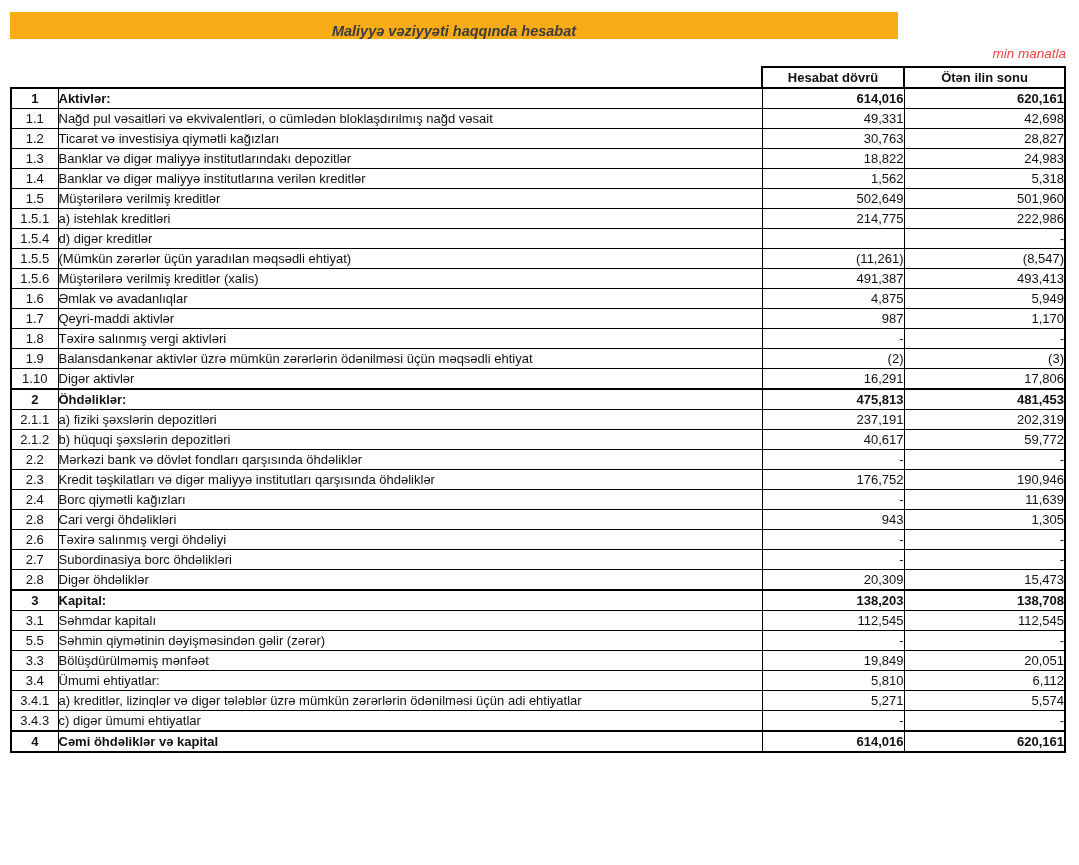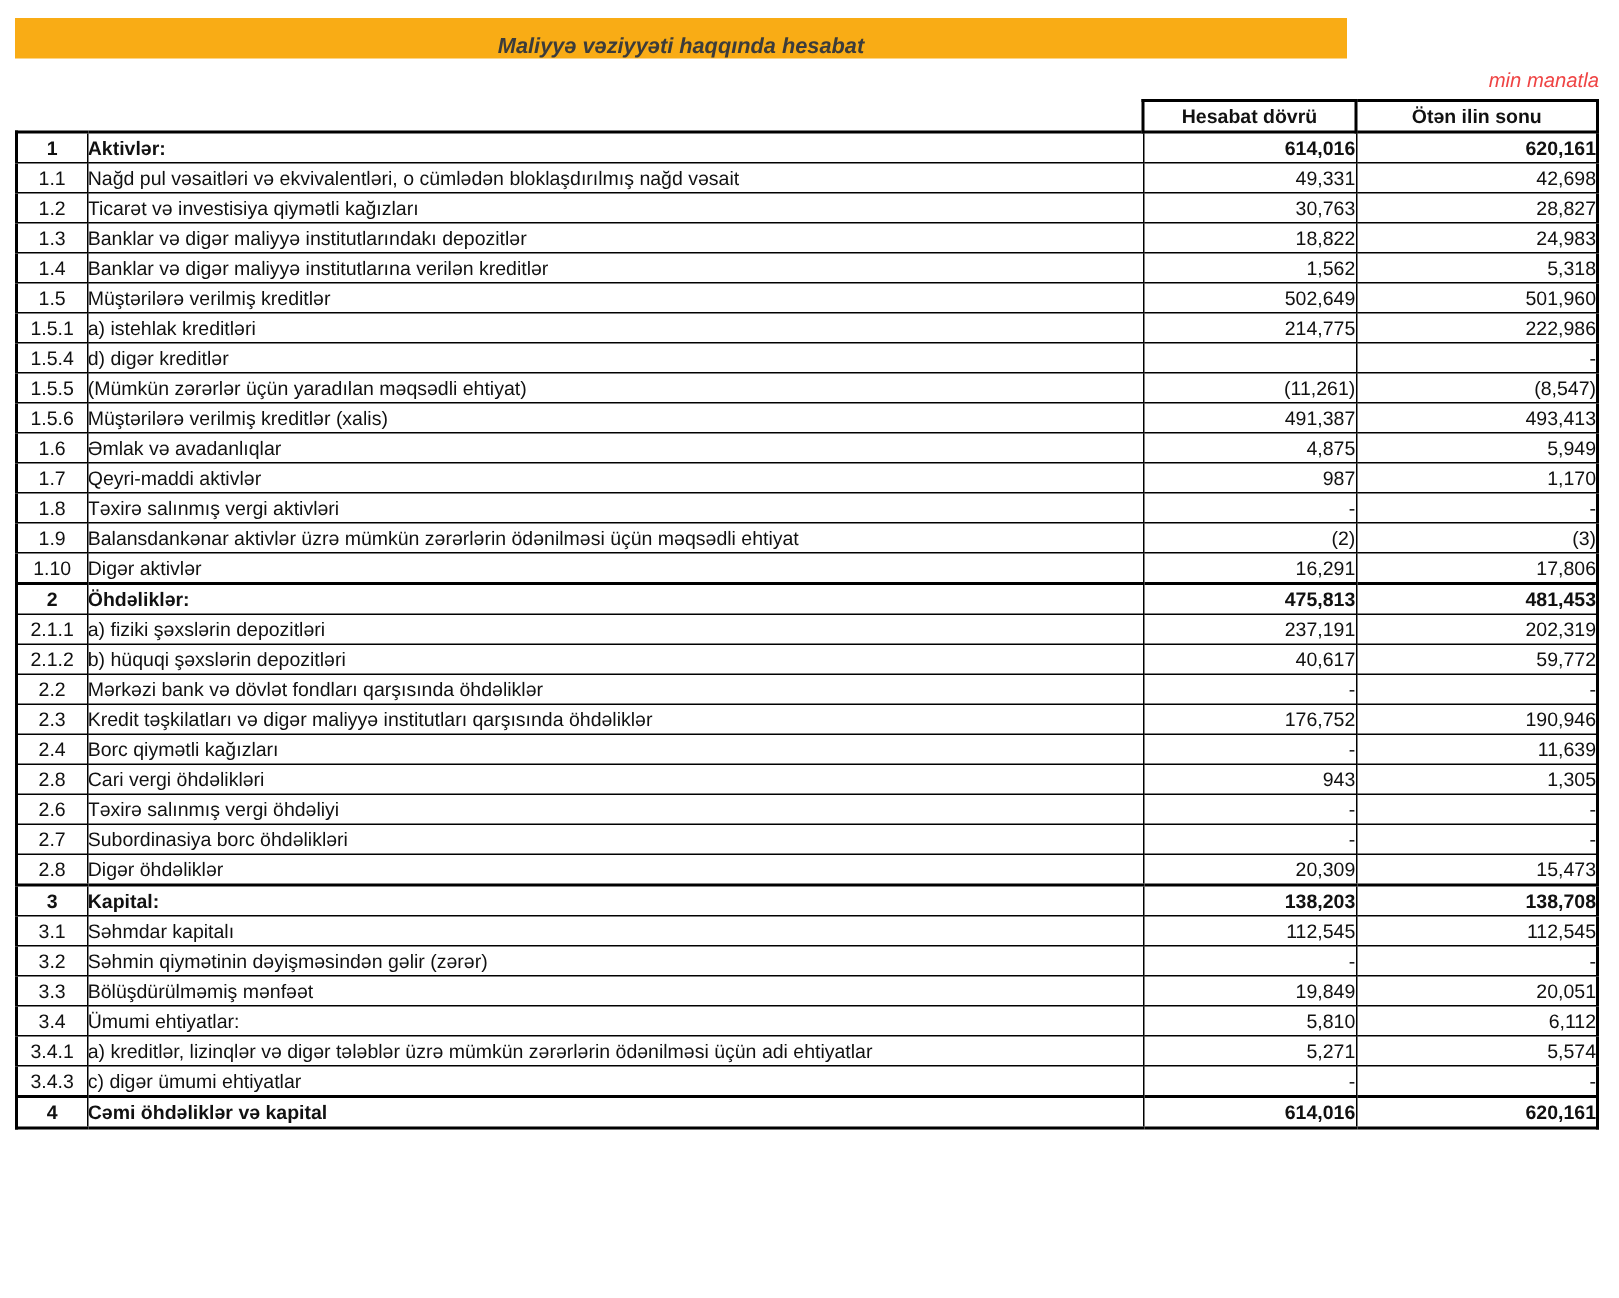--- a/index.html
+++ b/index.html
@@ -249,21 +249,21 @@
     <td class="cell-val">138,203</td>
     <td class="cell-val">138,708</td>
   </tr>
         <tr>
     <td class="cell-num">3.1</td>
     <td class="cell-label">Səhmdar kapitalı</td>
     <td class="cell-val">112,545</td>
     <td class="cell-val">112,545</td>
   </tr>
         <tr>
-    <td class="cell-num">3.2</td>
+    <td class="cell-num">5.5</td>
     <td class="cell-label">Səhmin qiymətinin dəyişməsindən gəlir (zərər)</td>
     <td class="cell-val">-</td>
     <td class="cell-val">-</td>
   </tr>
         <tr>
     <td class="cell-num">3.3</td>
     <td class="cell-label">Bölüşdürülməmiş mənfəət</td>
     <td class="cell-val">19,849</td>
     <td class="cell-val">20,051</td>
   </tr>

